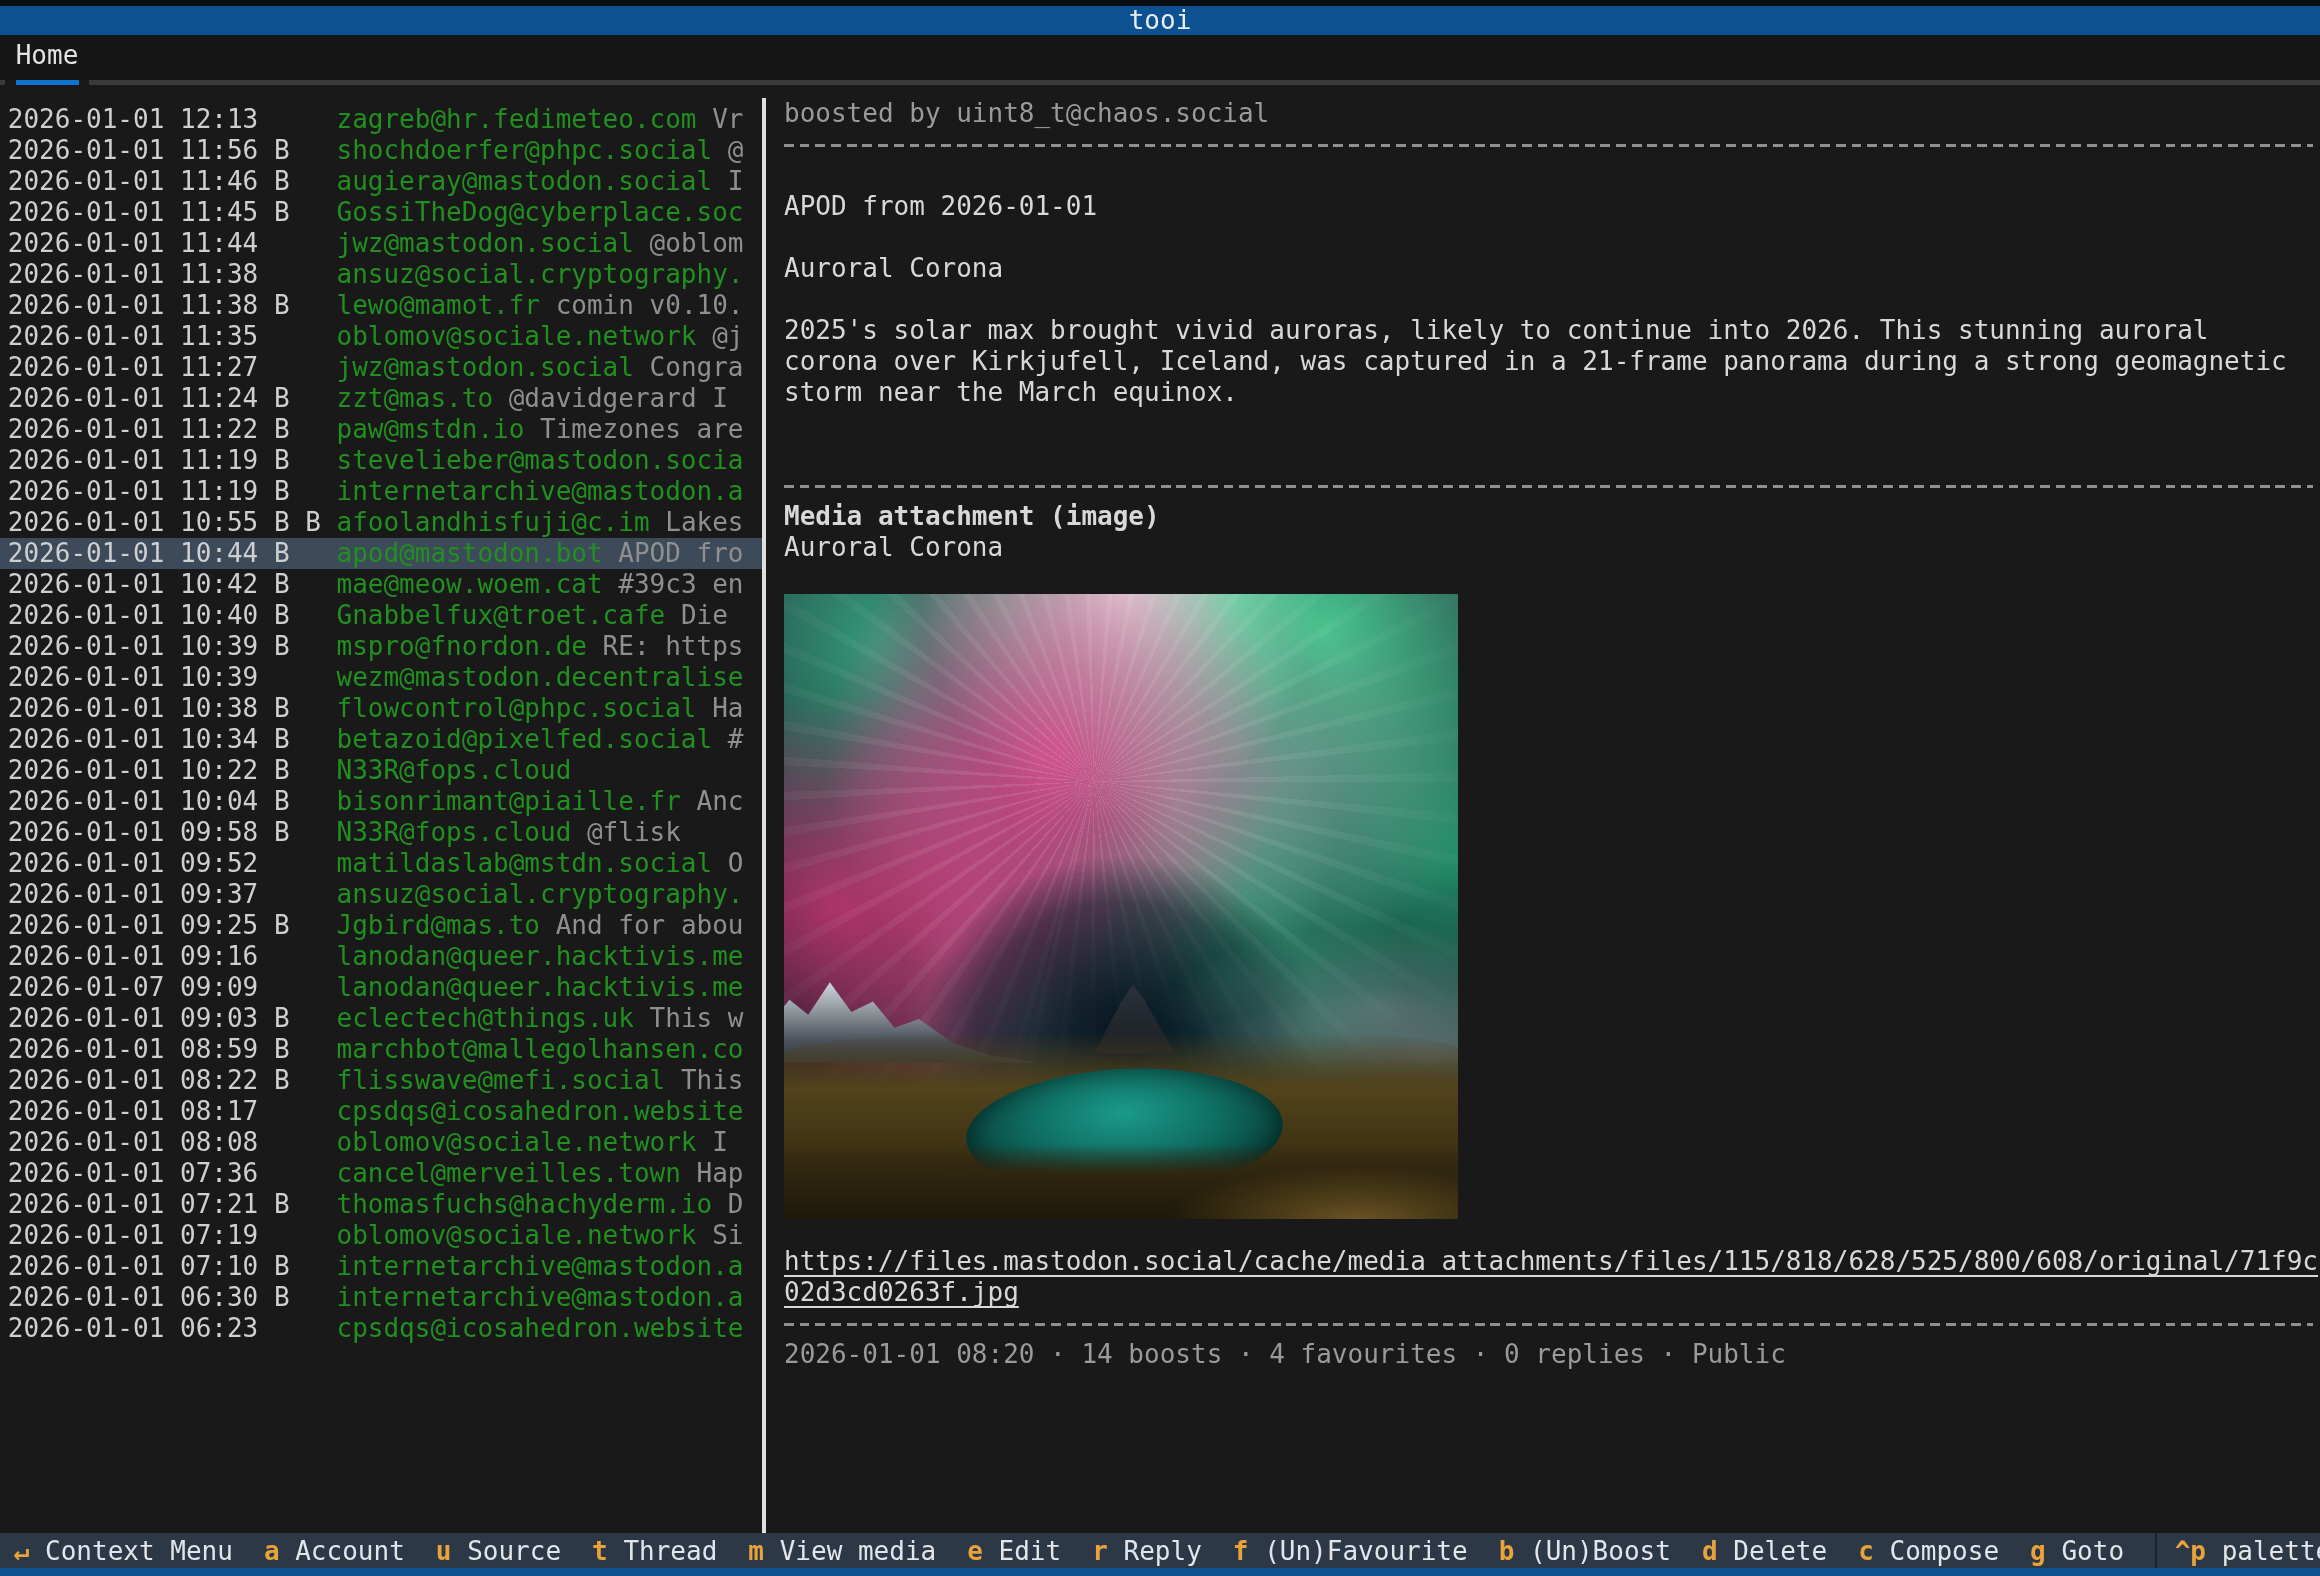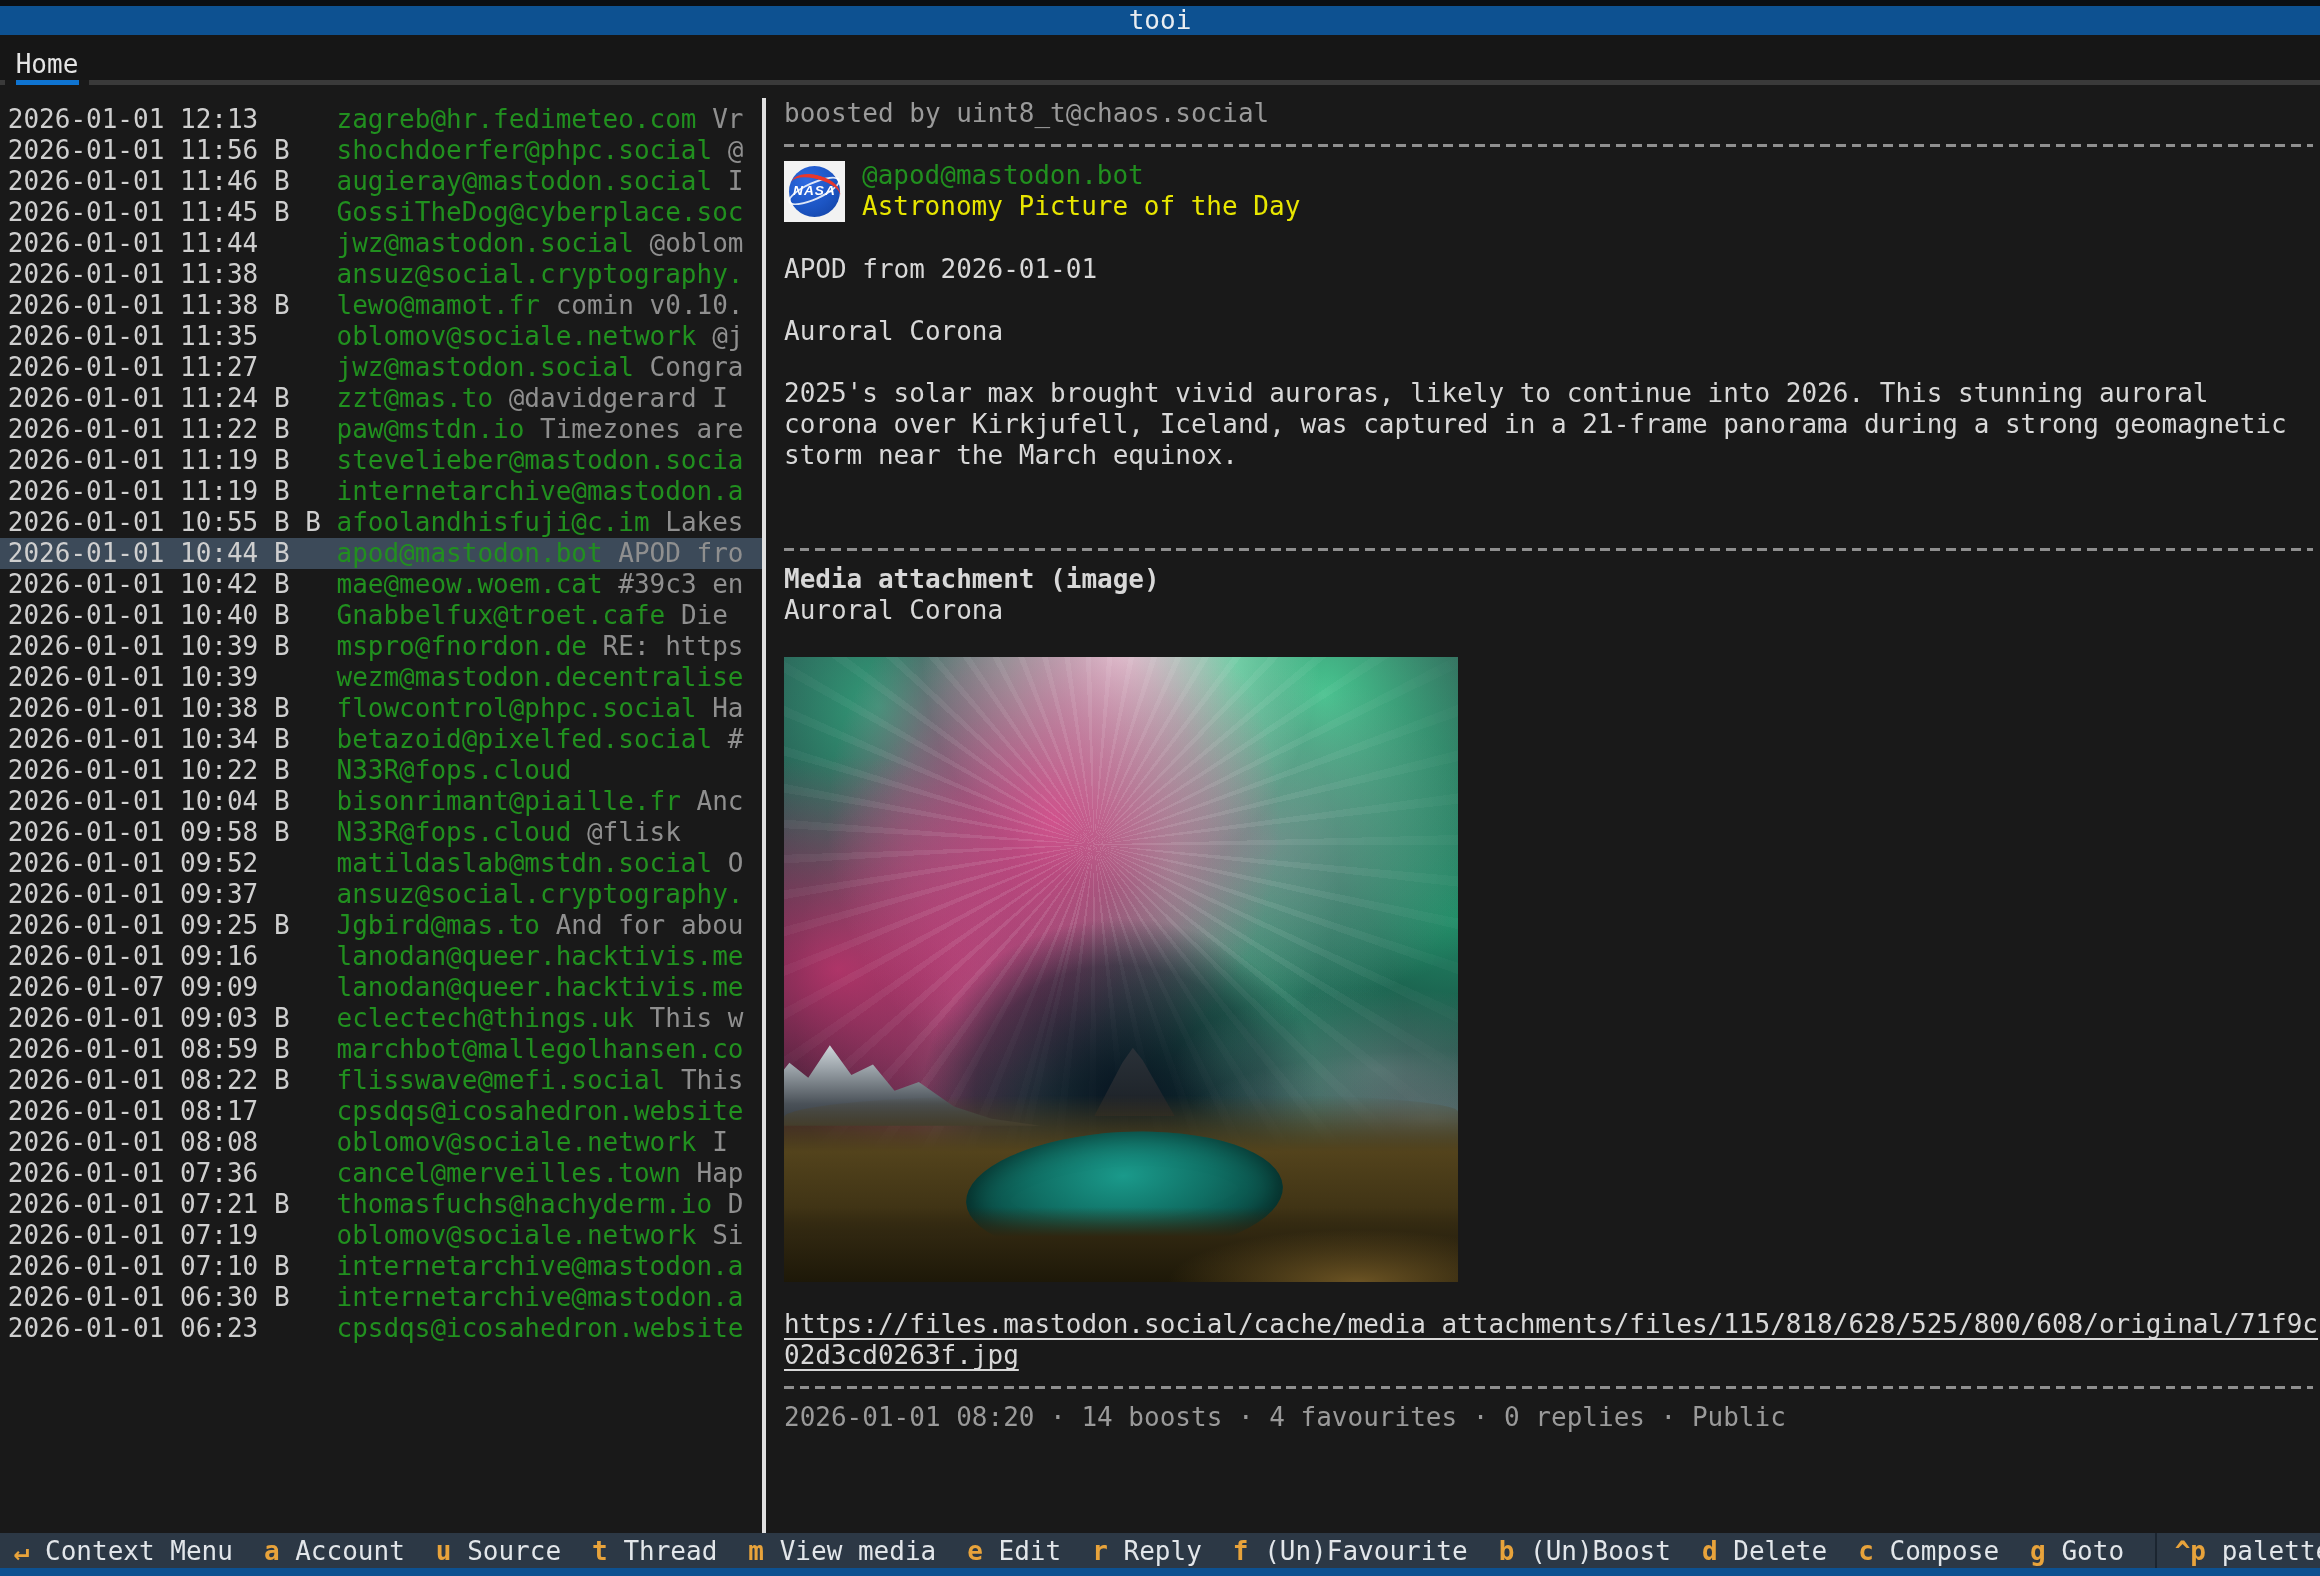--- a/index.html
+++ b/index.html
@@ -15,21 +15,21 @@
     width:2320px;height:1576px;position:relative;overflow:hidden;
     background:var(--bg);
     font-family:"DejaVu Sans Mono",monospace;
     font-size:26px;color:var(--text-primary);
   }
   
   .top-strip{position:absolute;left:0;top:0;width:100%;height:5.9px;background:#0b0e12;}
   .titlebar{position:absolute;left:0;top:5.9px;width:100%;height:37px;background:var(--titlebar-bg);
     color:#e9edf1;text-align:center;line-height:28px;}
   .tabbar{position:absolute;left:0;top:35px;width:100%;height:45px;background:#161616;}
-  .tab{position:absolute;left:15.7px;top:10px;height:39px;line-height:39px;color:#e4e4e4;}
+  .tab{position:absolute;left:15.7px;top:1px;height:39px;line-height:39px;color:#e4e4e4;}
   .tabline{position:absolute;left:0;top:80px;width:100%;height:4.9px;background:#3a3a3a;}
   .tabline .gap1{position:absolute;left:4.9px;width:10.8px;height:4.9px;background:var(--bg);}
   .tabline .active{position:absolute;left:15.7px;width:64px;height:4.9px;background:var(--accent-blue);}
   .tabline .gap2{position:absolute;left:79px;width:9.8px;height:4.9px;background:var(--bg);}
   
   .left-pane{position:absolute;left:0;top:104px;width:762px;height:1429px;overflow:hidden;}
   .pane-divider{position:absolute;left:762px;top:98px;width:3.9px;height:1435px;background:#dfdfdf;}
   .row{height:31px;line-height:31px;display:flex;padding-left:7.8px;white-space:pre;overflow:hidden;}
   .row.selected{background:var(--selected-row-bg);}
   .row .ts{flex:none;width:17ch;color:#cfcfcf;white-space:pre;}
@@ -406,30 +406,20 @@
     <span class="flags"></span>
     <span class="acct">cpsdqs@icosahedron.website</span>
     <span class="prev"></span>
   </div>
 </div>
 <div class="pane-divider"></div>
 
 <div class="right-pane">
   <div class="line muted">boosted by uint8_t@chaos.social</div>
   <div class="dashed-sep"></div>
-  <div class="post-head">
-    <div class="avatar">
-      <div class="nasa-circle"></div>
-      <div class="nasa-orbit"></div>
-      <div class="nasa-text">NASA</div>
-      <div class="nasa-swoosh"></div>
-    </div>
-    <div class="handle">@apod@mastodon.bot</div>
-    <div class="dispname">Astronomy Picture of the Day</div>
-  </div>
   <div class="sp"></div>
   <div class="line">APOD from 2026-01-01</div>
   <div class="sp"></div>
   <div class="line">Auroral Corona</div>
   <div class="sp"></div>
   <div>
       <div class="line">2025's solar max brought vivid auroras, likely to continue into 2026. This stunning auroral</div>
       <div class="line">corona over Kirkjufell, Iceland, was captured in a 21-frame panorama during a strong geomagnetic</div>
       <div class="line">storm near the March equinox.</div>
     </div>

